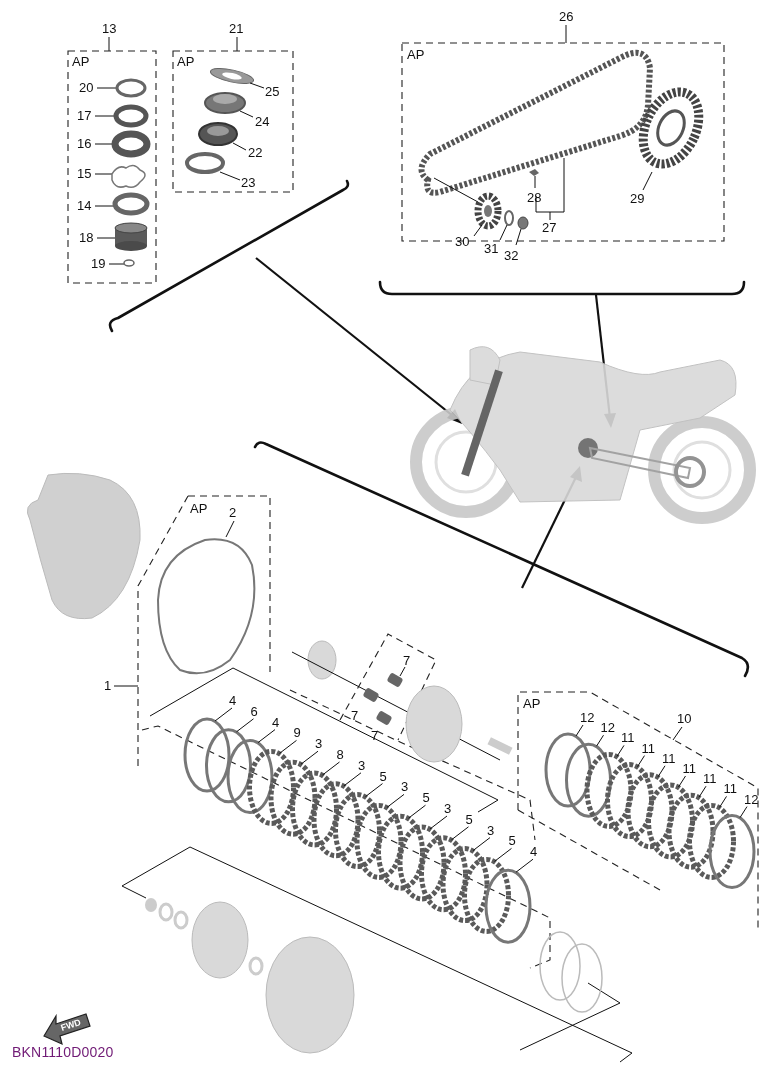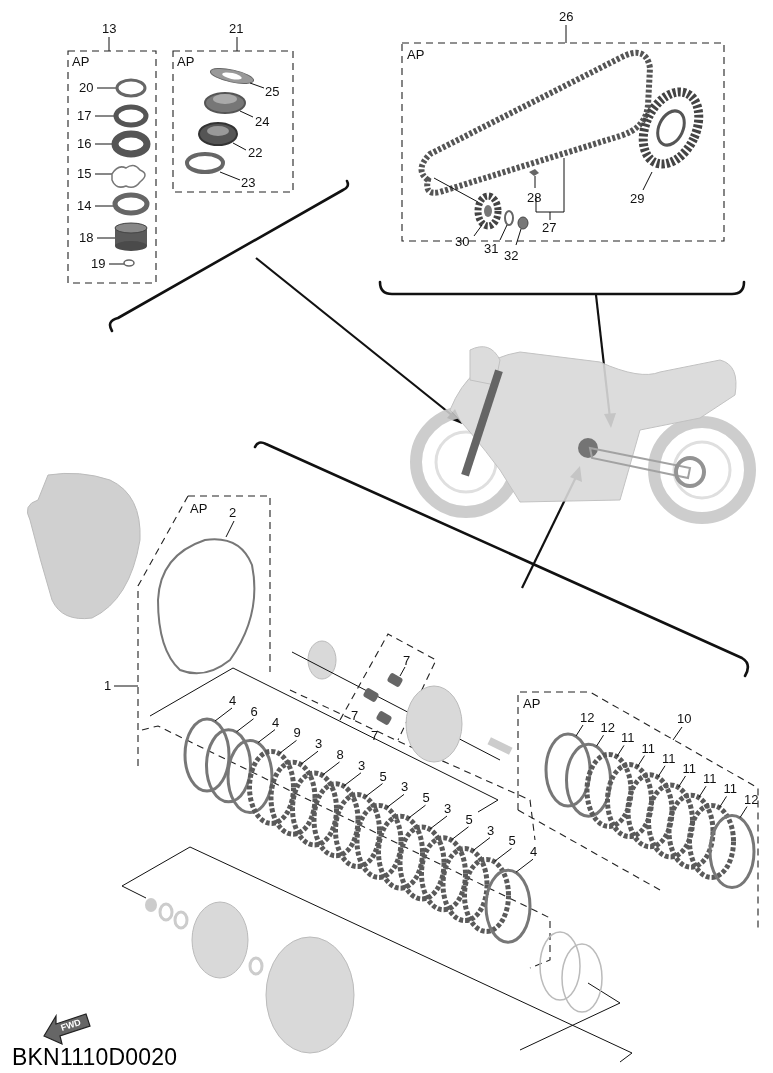--- a/index.html
+++ b/index.html
@@ -1,20 +1,20 @@
 <!DOCTYPE html>
 <html><head>
 <meta charset="utf-8">
 <style>
   html,body{margin:0;padding:0;background:#ffffff;}
   body{width:773px;height:1073px;position:relative;overflow:hidden;font-family:"Liberation Sans",sans-serif;color:#111;}
   #diagram{position:absolute;left:0;top:0;width:773px;height:1073px;}
   .lbl{font-family:"Liberation Sans",sans-serif;font-size:13px;fill:#111;}
   .ap{font-family:"Liberation Sans",sans-serif;font-size:13px;fill:#111;}
-  .code{position:absolute;left:12px;top:1044px;font-size:23px;letter-spacing:0.2px;color:#000000;}
+  .code{position:absolute;left:12px;top:1044px;font-size:14px;letter-spacing:0.2px;color:#701a75;}
   .dash{fill:none;stroke:#222;stroke-width:1.1;stroke-dasharray:7 5;}
   .lead{stroke:#111;stroke-width:1;fill:none;}
   .bracket{stroke:#111;stroke-width:2.6;fill:none;stroke-linecap:round;stroke-linejoin:round;}
   .arrow{stroke:#111;stroke-width:2.2;fill:none;}
   .ghost{fill:#d9d9d9;stroke:#bbb;stroke-width:1;}
   .plate{fill:none;stroke:#5a5a5a;stroke-width:5;stroke-dasharray:4 2;}
   .plate2{fill:none;stroke:#777;stroke-width:3;}
 </style>
 </head>
 <body>

